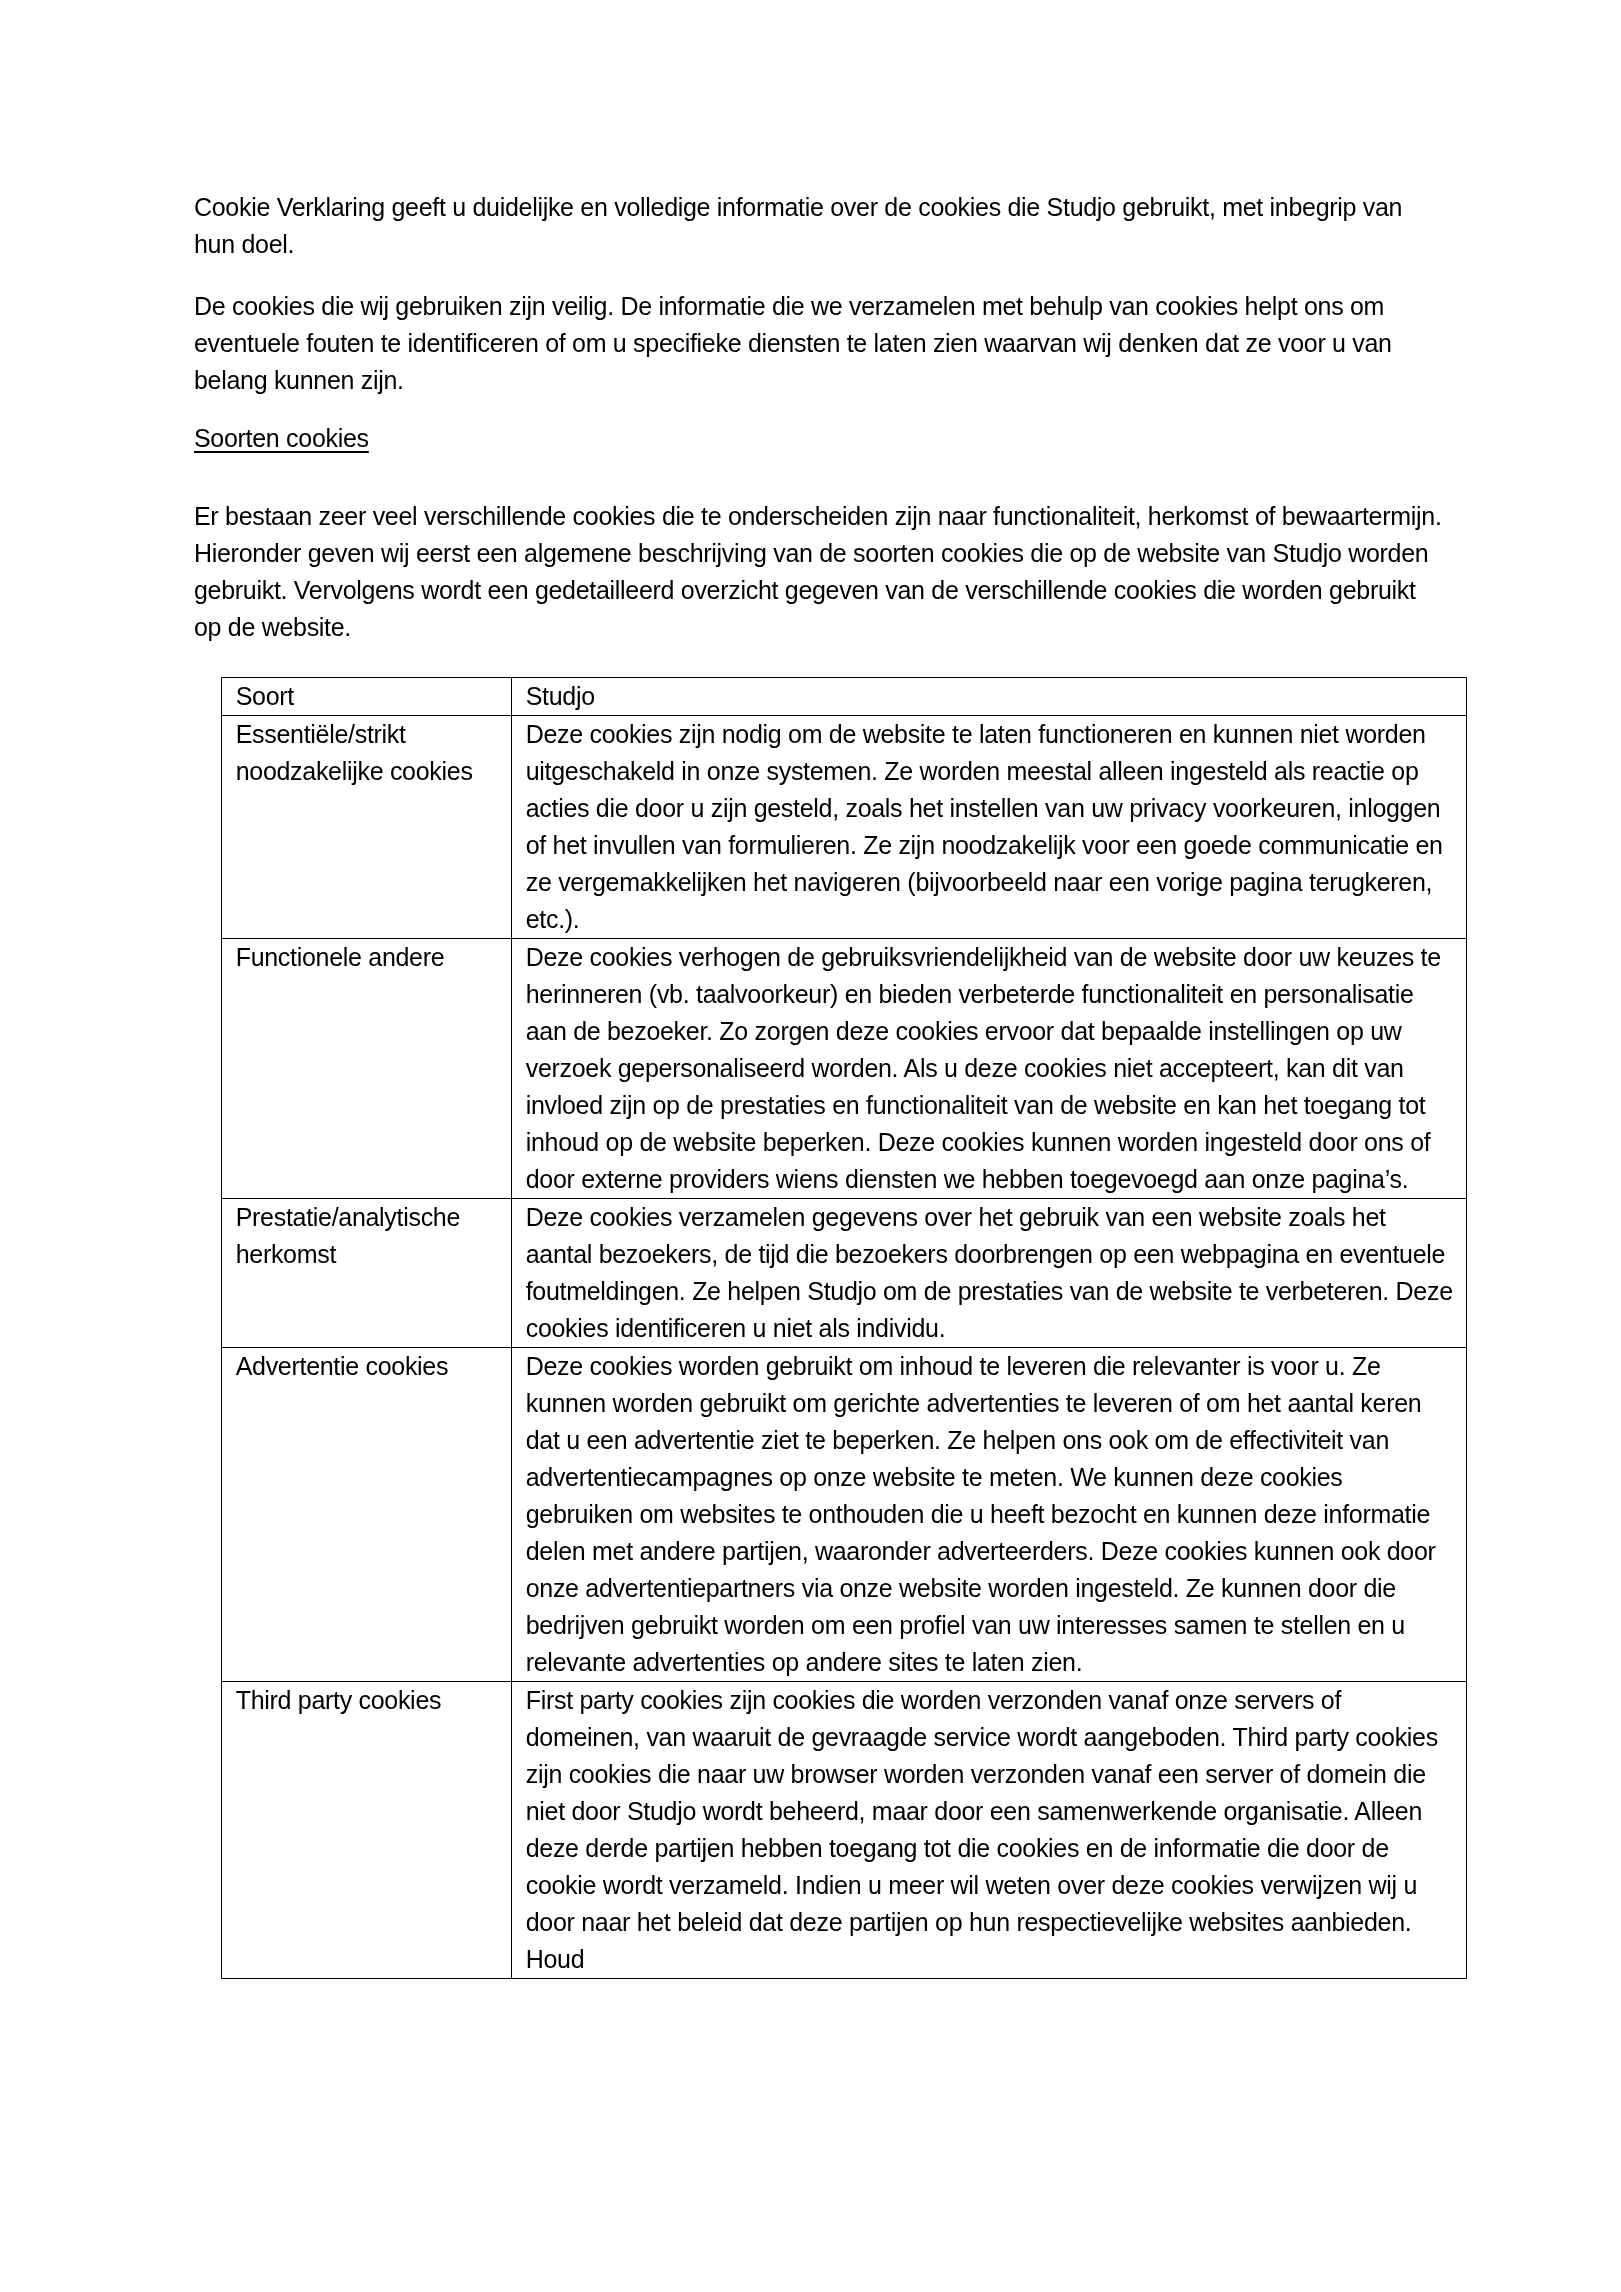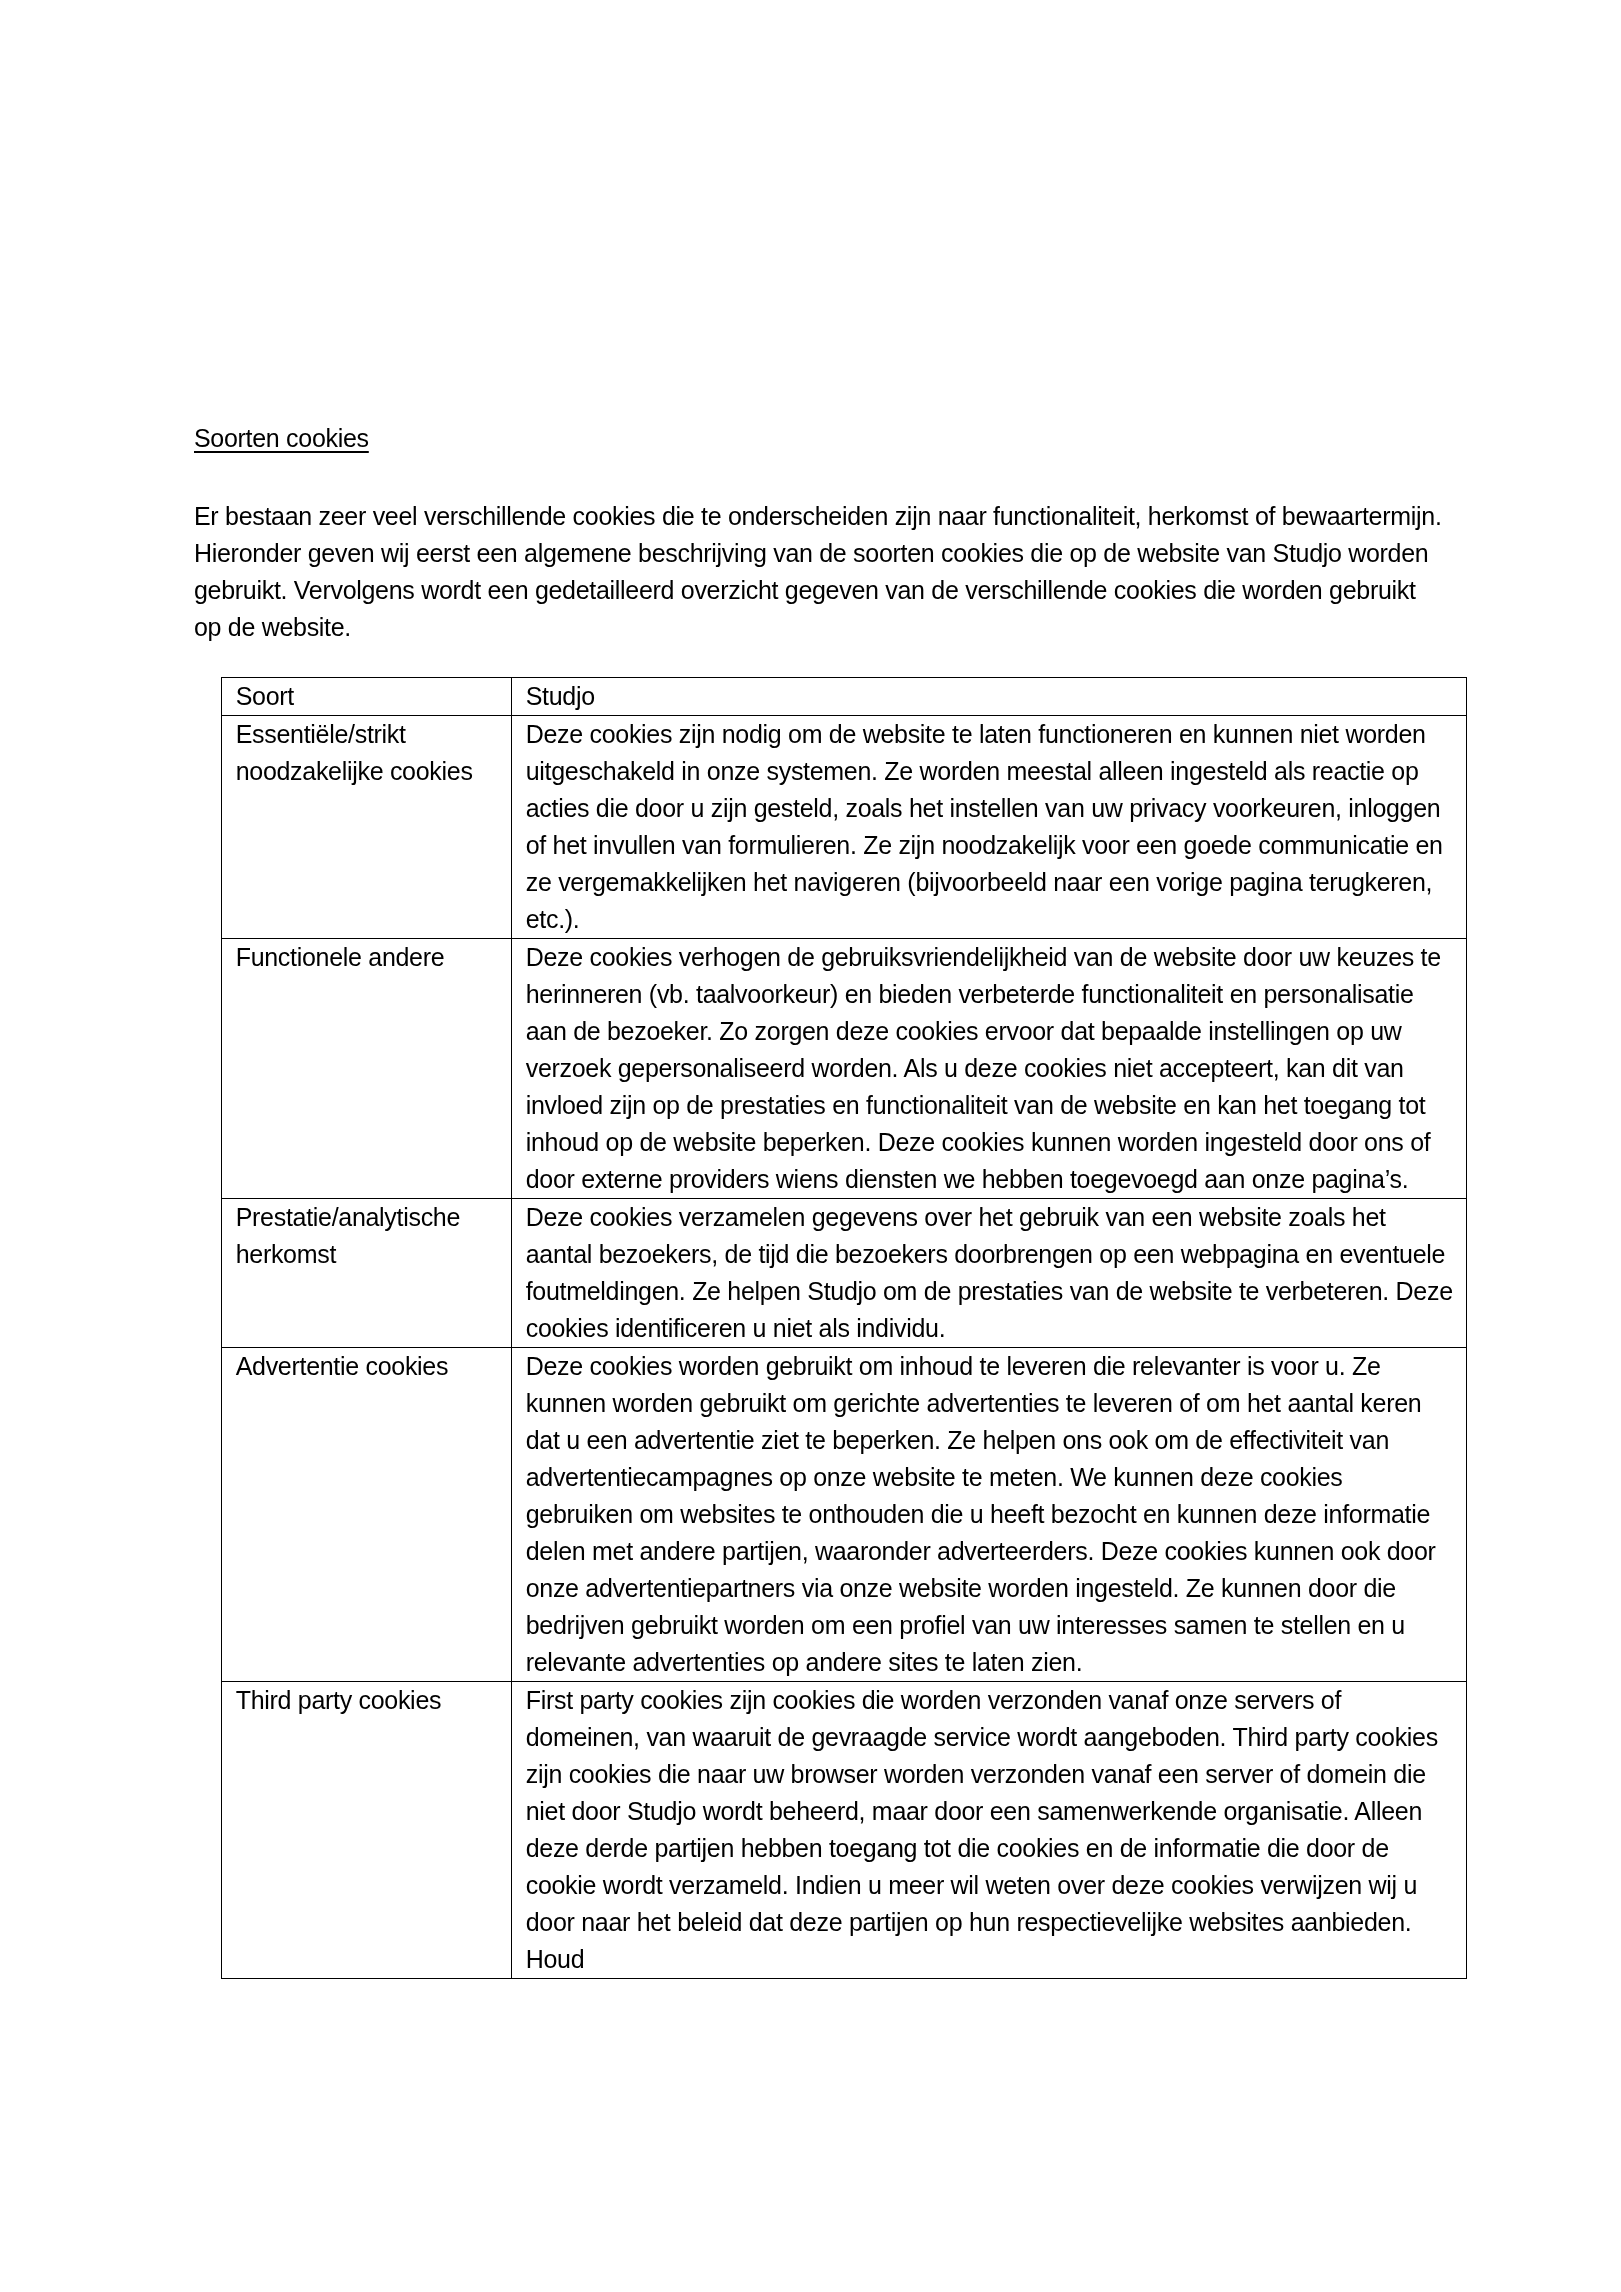--- a/index.html
+++ b/index.html
@@ -28,21 +28,23 @@
     padding: 0 9.8px 0 13.7px; font-weight: normal;
   }
   col.c1 { width: 290px; }
   col.c2 { width: 955px; }
 </style>
 </head>
 <body>
 
 <div class="page">
 
+  <p class="para" style="top:189px;">Cookie Verklaring geeft u duidelijke en volledige informatie over de cookies die Studjo gebruikt, met inbegrip van hun doel.</p>
 
+  <p class="para" style="top:288px;">De cookies die wij gebruiken zijn veilig. De informatie die we verzamelen met behulp van cookies helpt ons om eventuele fouten te identificeren of om u specifieke diensten te laten zien waarvan wij denken dat ze voor u van belang kunnen zijn.</p>
 
   <div class="heading">Soorten cookies</div>
 
   <p class="para" style="top:498px;">Er bestaan zeer veel verschillende cookies die te onderscheiden zijn naar functionaliteit, herkomst of bewaartermijn. Hieronder geven wij eerst een algemene beschrijving van de soorten cookies die op de website van Studjo worden gebruikt. Vervolgens wordt een gedetailleerd overzicht gegeven van de verschillende cookies die worden gebruikt op de website.</p>
 
   <table class="cookies">
     <colgroup>
         <col class="c1">
         <col class="c2">
       </colgroup>

